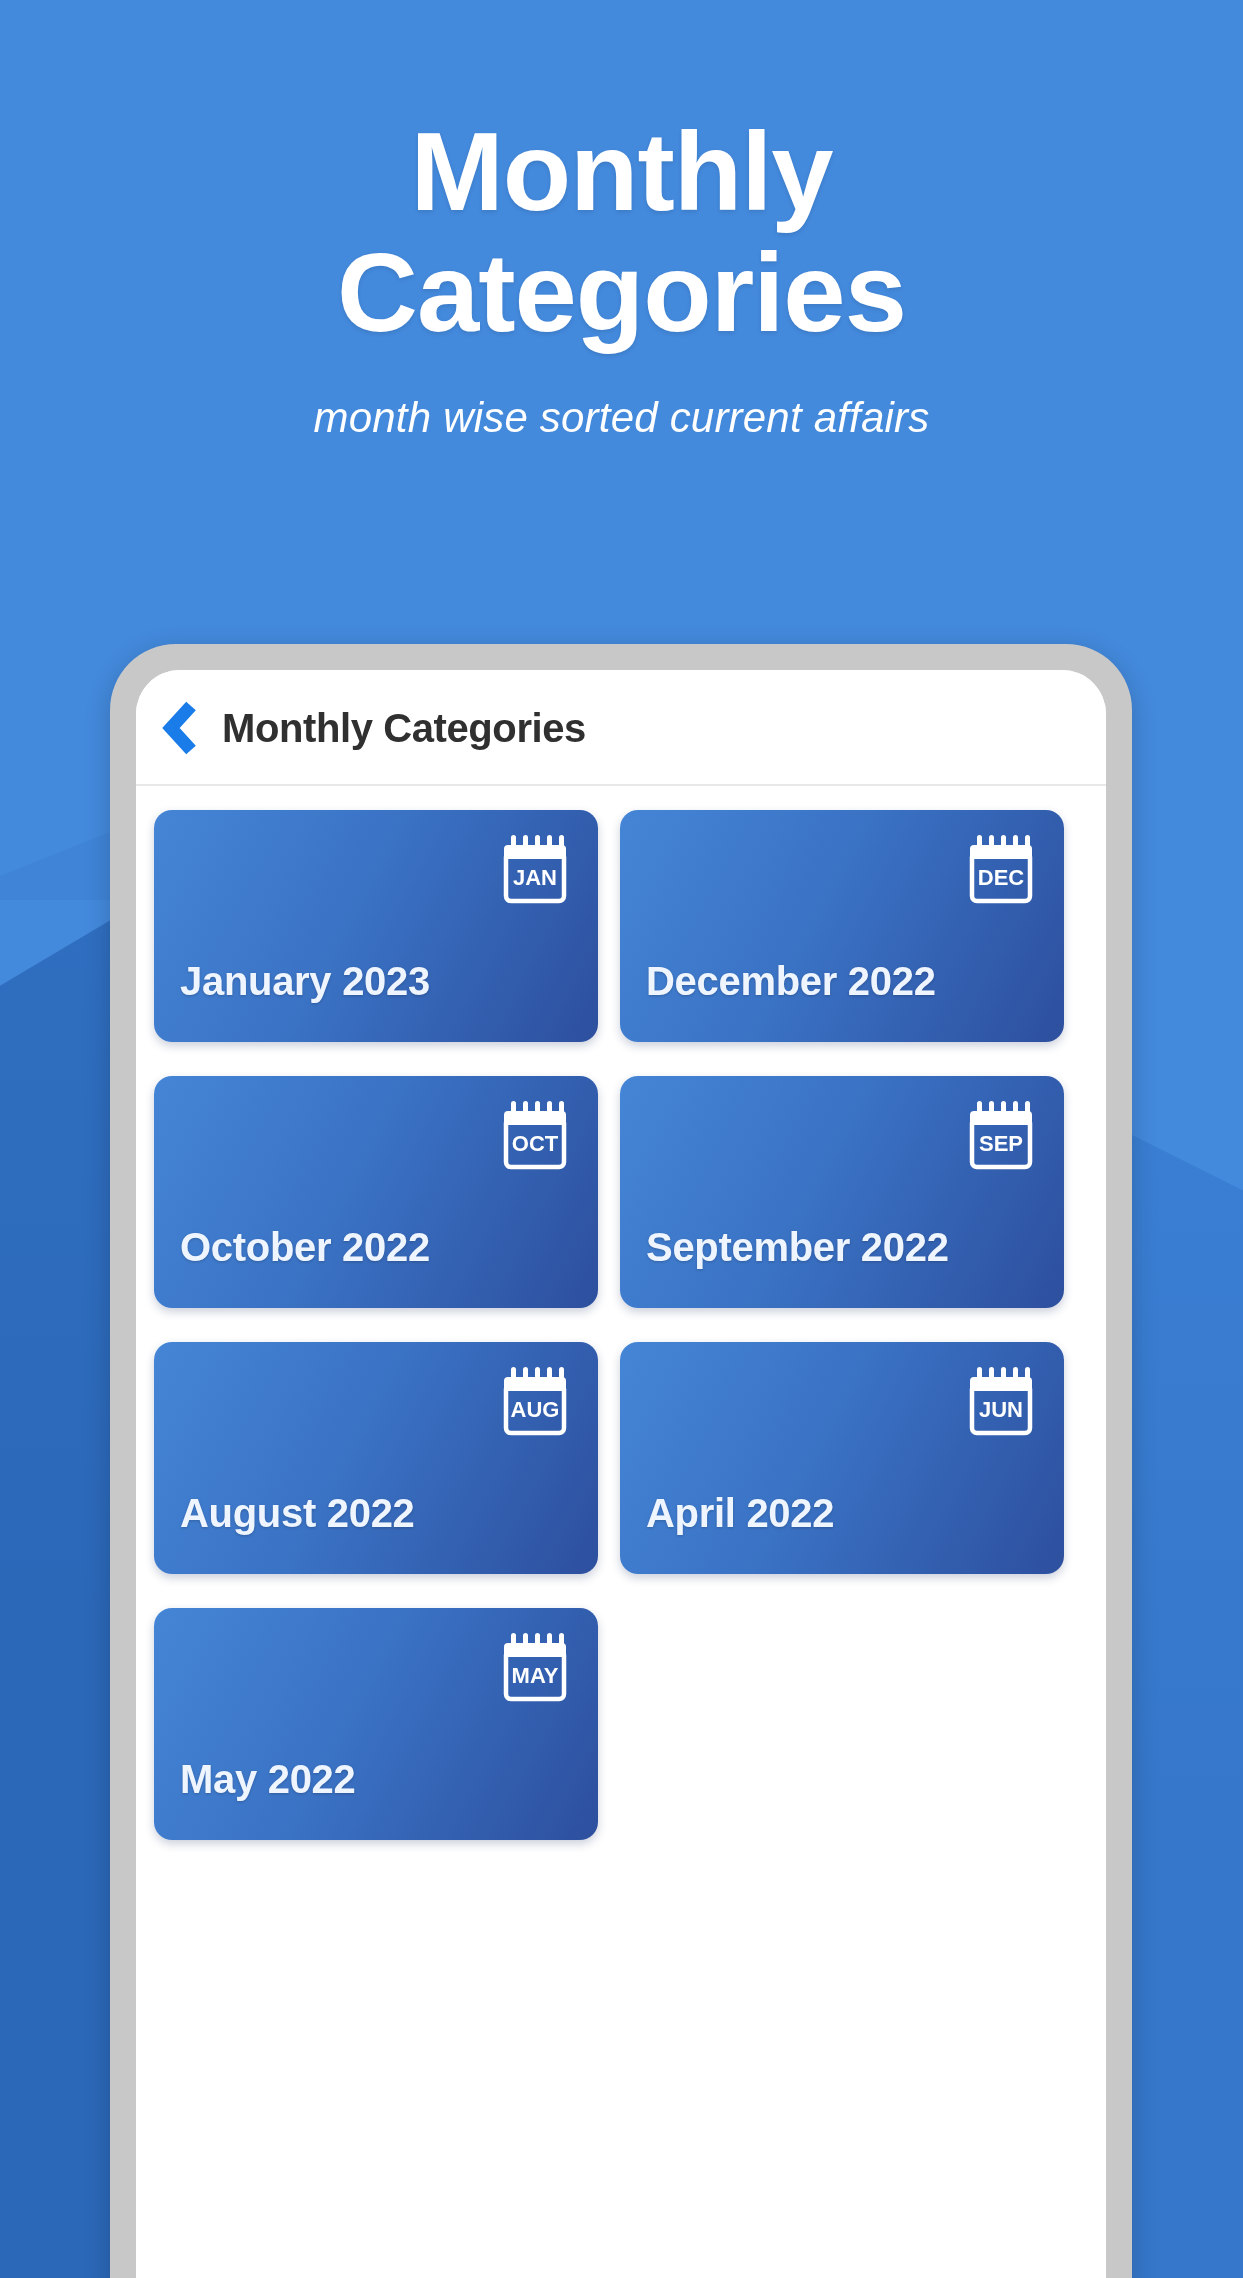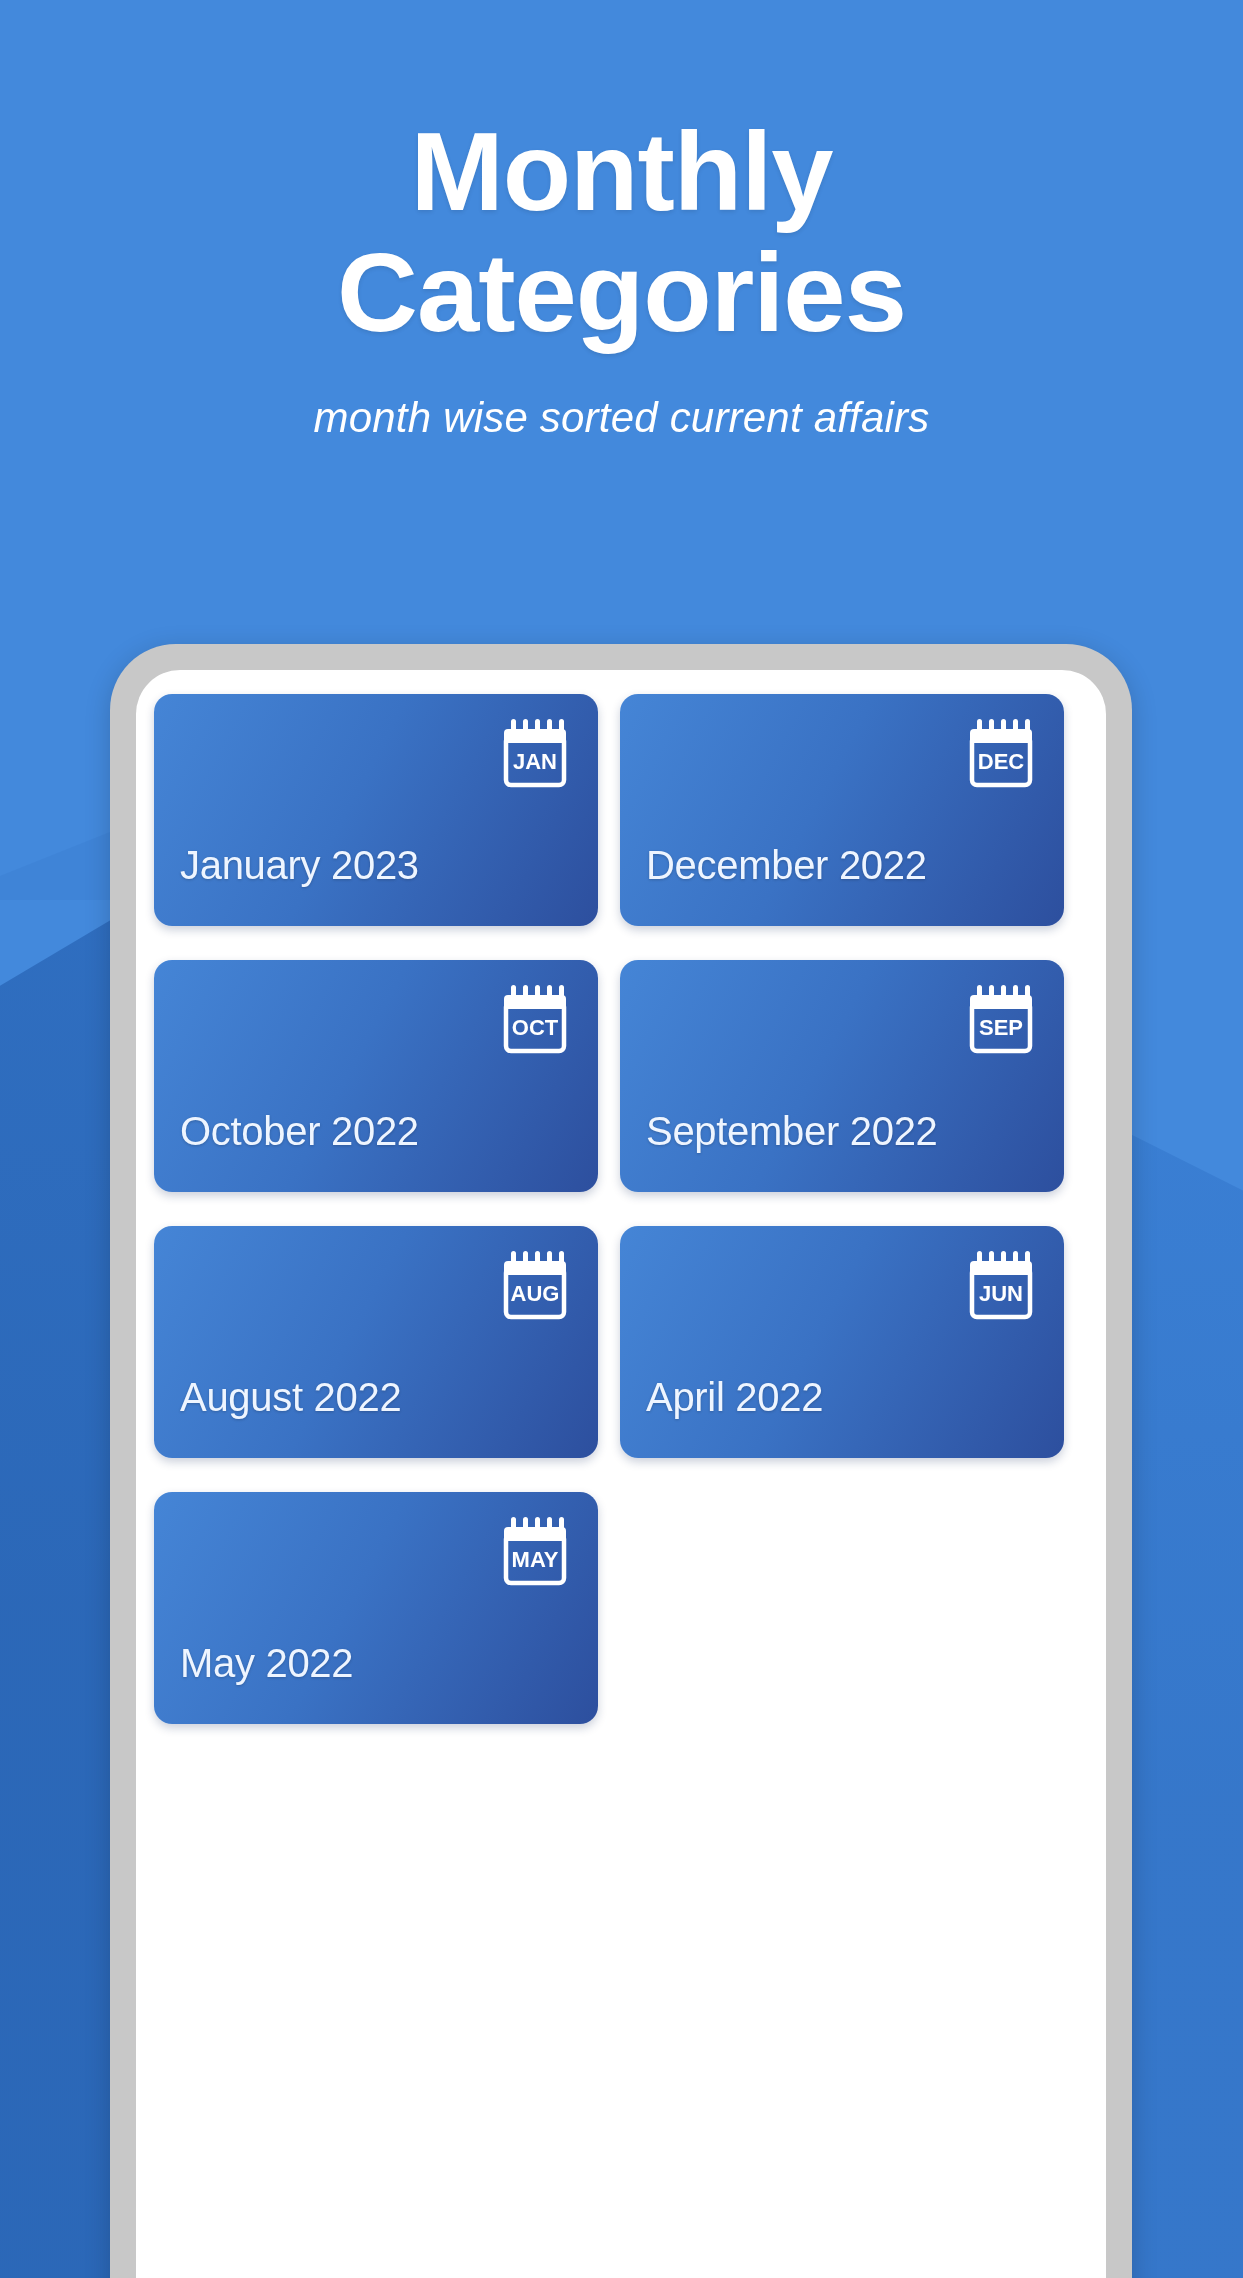--- a/index.html
+++ b/index.html
@@ -149,21 +149,21 @@
     background: linear-gradient(118deg, #4585d6 0%, #3a72c4 45%, #2d4f9e 100%);
     box-shadow: 0 4px 10px rgba(20,40,90,0.22);
     overflow: hidden;
   }
   .card-label {
     position: absolute;
     left: 26px;
     bottom: 38px;
     color: #eef5ff;
     font-size: 40px;
-    font-weight: 400;
+    font-weight: 700;
     letter-spacing: -0.3px;
     text-shadow: 0 1px 3px rgba(0,0,0,0.20);
   }
   .cal-icon {
     position: absolute;
     right: 26px;
     top: 22px;
     width: 74px;
     height: 74px;
   }
@@ -182,20 +182,28 @@
     <div class="hero-title">
       <div>Monthly</div>
       <div>Categories</div>
     </div>
     <div class="hero-sub">month wise sorted current affairs</div>
   </div>
 
   <div class="phone">
     <div class="phone-screen">
 
+      <div class="appbar">
+        <span class="back-icon">
+          <svg viewBox="0 0 46 56" width="46" height="56" aria-hidden="true">
+            <path d="M33 6 L13 28 L33 50" fill="none" stroke="#1a7ce8" stroke-width="13" stroke-linecap="butt" stroke-linejoin="miter"></path>
+          </svg>
+        </span>
+        <span class="appbar-title">Monthly Categories</span>
+      </div>
 
       <div class="grid">
           <div class="card">
             <span class="cal-icon">
               <svg viewBox="0 0 74 74">
                 <rect x="13" y="3" width="5" height="16" rx="2.5" fill="#ffffff"></rect>
                 <rect x="25" y="3" width="5" height="16" rx="2.5" fill="#ffffff"></rect>
                 <rect x="37" y="3" width="5" height="16" rx="2.5" fill="#ffffff"></rect>
                 <rect x="49" y="3" width="5" height="16" rx="2.5" fill="#ffffff"></rect>
                 <rect x="61" y="3" width="5" height="16" rx="2.5" fill="#ffffff"></rect>

